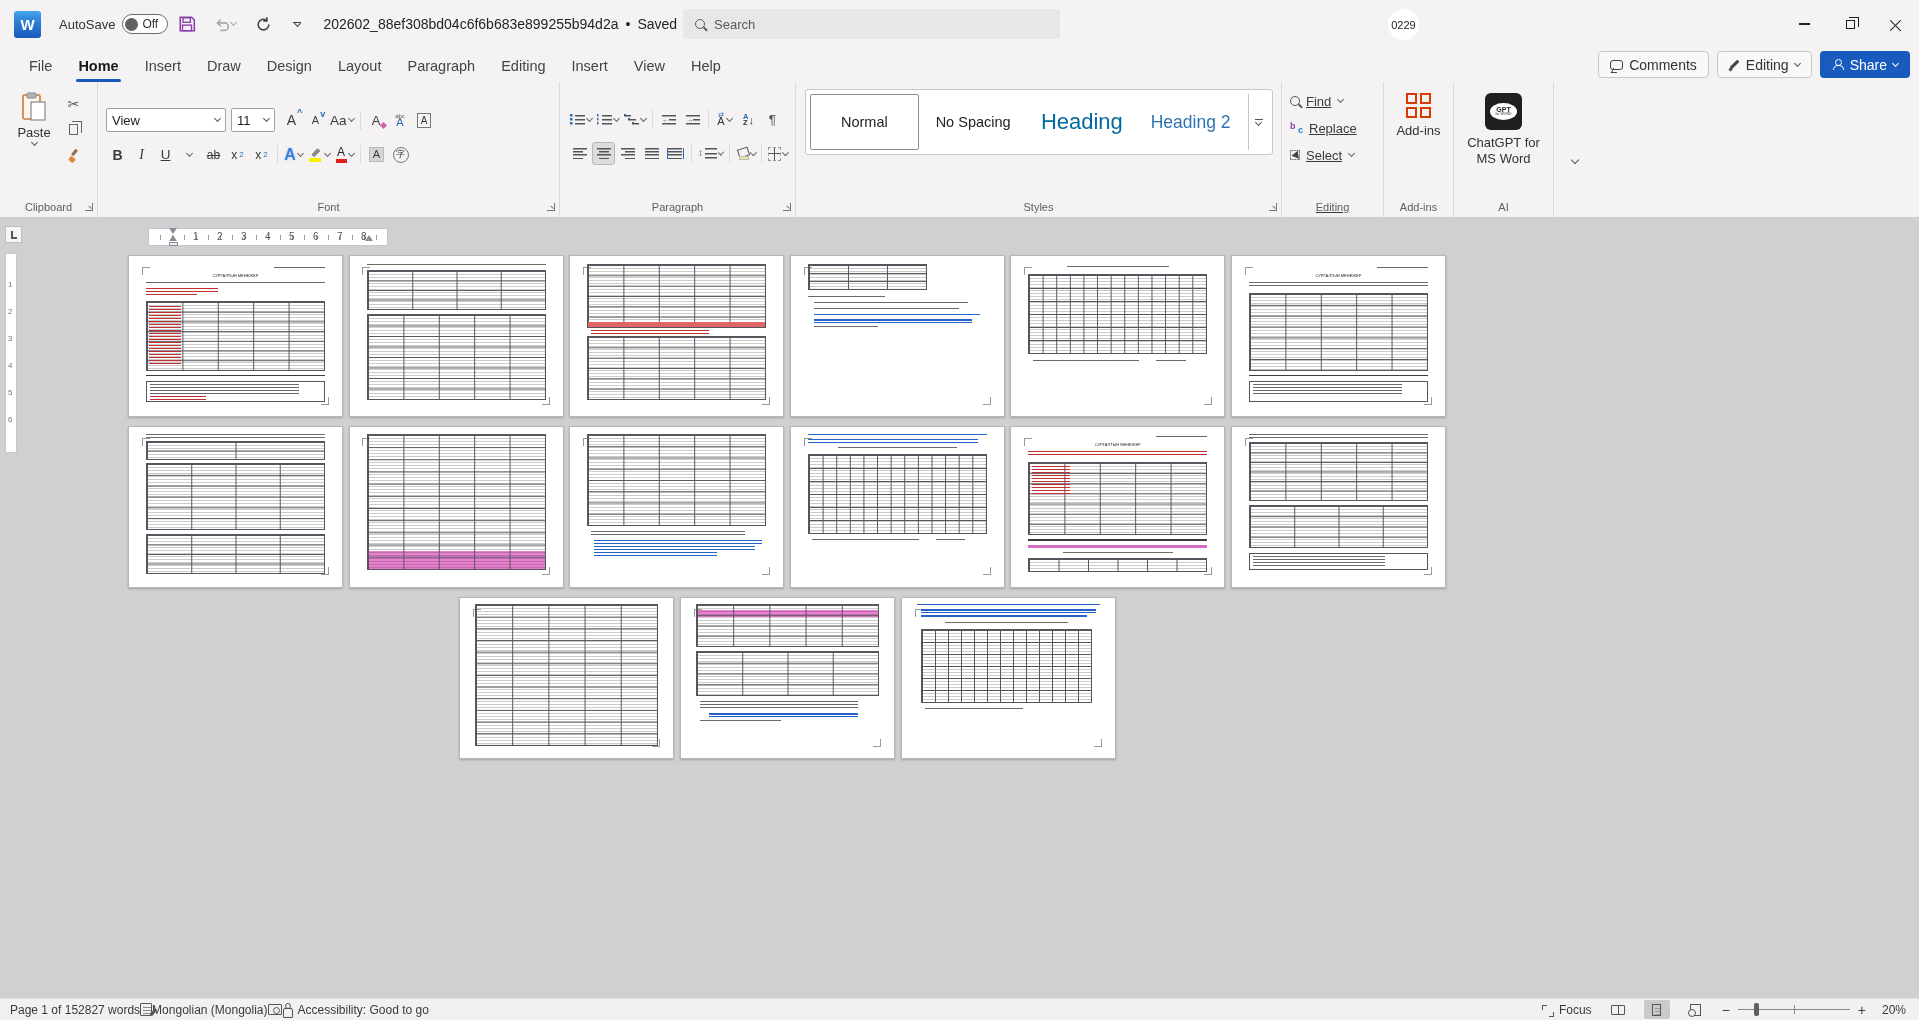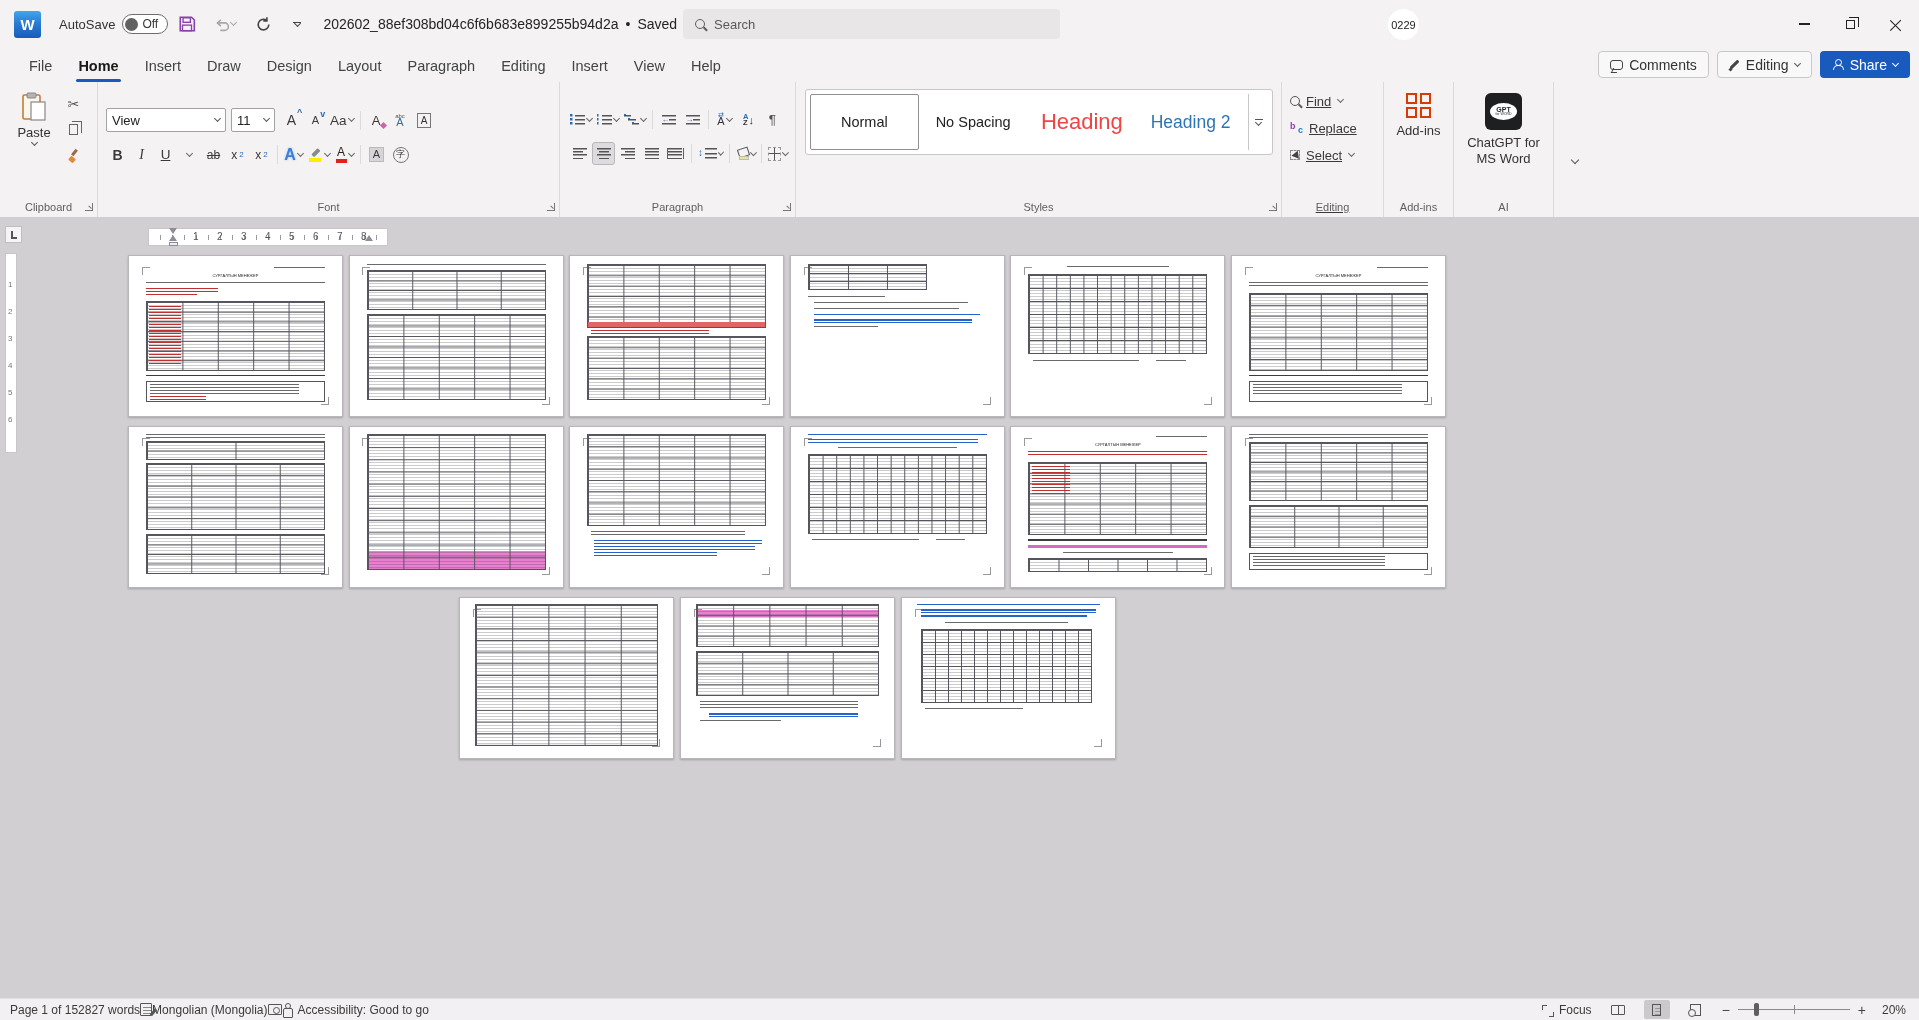--- a/index.html
+++ b/index.html
@@ -174,21 +174,21 @@
   .ibrd { width:14px; height:14px; border:1px dashed #9a989a; background:
       linear-gradient(#555,#555) center/14px 1px no-repeat,
       linear-gradient(#555,#555) center/1px 14px no-repeat; }
 
   
   .w-styles { width:486px; }
   .gallery { margin:7px 8px 0 9px; height:66px; background:#fff; border:1px solid #c8c6c8; border-radius:3px; display:flex; padding:4px; }
   .stylecard { flex:1; display:flex; align-items:center; justify-content:center; border-radius:2px; border:1px solid transparent; }
   .stylecard.sel { border-color:#8f8f8f; }
   .sc-label { font-size:14.5px; color:#222; white-space:nowrap; }
-  .k-h1 .sc-label { font-size:22px; color:#ef4444; }
+  .k-h1 .sc-label { font-size:22px; color:#0369a1; }
   .k-h2 .sc-label { font-size:17.5px; color:#2e74b5; }
   .morestrip { width:20px; margin-left:3px; border-left:1px solid #c8c6c8; display:flex; flex-direction:column; align-items:center; justify-content:center; gap:3px; }
   .morestrip i { width:8px; height:1.3px; background:#555; }
   .morestrip .chev { color:#555; }
 
   
   .w-edit { width:102px;text-decoration:underline; }
   .edit-rows { padding-top:7px; display:flex; flex-direction:column; gap:3px; }
   .edit-row { display:flex; align-items:center; gap:6px; height:24px; padding:0 8px; font-size:13px; color:#3b3a39; }
   .edit-row .chev { color:#666; margin-left:1px; }

